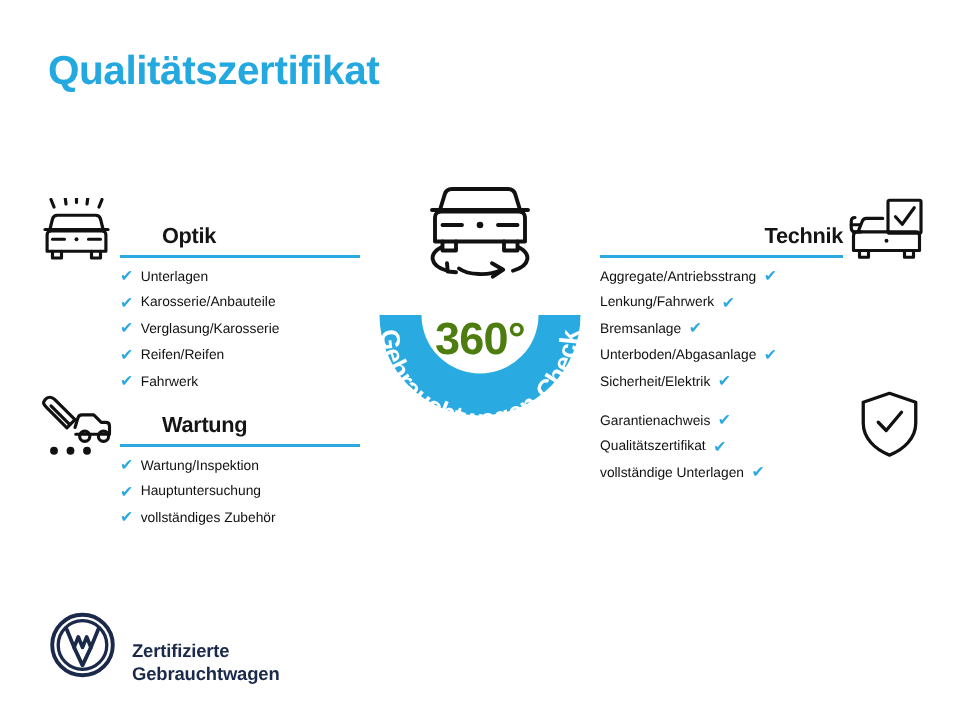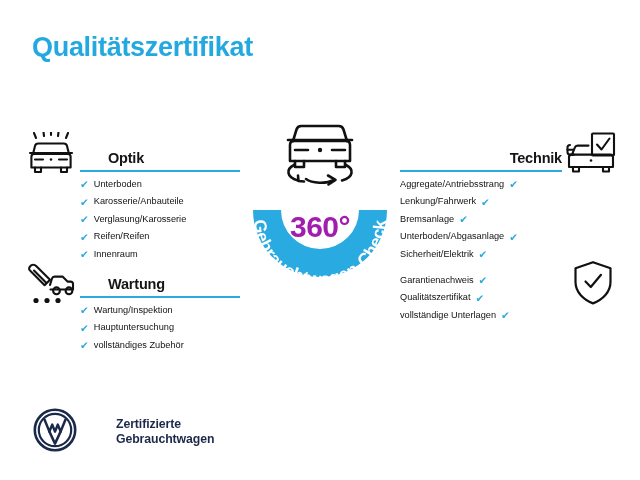--- a/index.html
+++ b/index.html
@@ -50,25 +50,25 @@
   .col-right .chk{margin-left:5px;}
 
   
   .sec-icon{position:absolute;}
 
   
   .badge{position:absolute;left:225px;top:124px;width:190px;height:190px;}
   .badge svg{display:block;}
   .deg{
     position:absolute;left:0;right:0;top:86px;text-align:center;
-    font-size:30px;font-weight:bold;color:#a21caf;letter-spacing:-0.5px;
-  }
-
-  
-  .vw{position:absolute;left:33px;top:408px;display:flex;align-items:center;gap:28px;}
+    font-size:30px;font-weight:bold;color:#4d7c0f;letter-spacing:-0.5px;
+  }
+
+  
+  .vw{position:absolute;left:33px;top:408px;display:flex;align-items:flex-end;}
   .vw-txt{
     margin-left:11px;font-size:12.3px;font-weight:bold;color:#1B2A4A;
     line-height:1.22;letter-spacing:-0.1px;
   }
 </style>
 </head>
 <body>
 
 <div class="page">
 
@@ -87,37 +87,37 @@
   </div>
 
   <div class="section col-left" style="left:80px;top:142px;width:160px;">
     <div class="sec-head">
       <div class="sec-title">Optik</div>
       <div class="sec-rule"></div>
     </div>
     <div class="items">
       <div class="item">
         <span class="chk">✔</span>
-        <span>Unterboden</span>
+        <span>Unterlagen</span>
       </div>
       <div class="item">
         <span class="chk">✔</span>
         <span>Karosserie/Anbauteile</span>
       </div>
       <div class="item">
         <span class="chk">✔</span>
         <span>Verglasung/Karosserie</span>
       </div>
       <div class="item">
         <span class="chk">✔</span>
         <span>Reifen/Reifen</span>
       </div>
       <div class="item">
         <span class="chk">✔</span>
-        <span>Innenraum</span>
+        <span>Fahrwerk</span>
       </div>
     </div>
   </div>
 
   <div class="sec-icon" style="left:26px;top:262px;">
     <svg width="50" height="44" viewBox="0 0 50 44" fill="none" stroke="#111" stroke-width="2.1" stroke-linecap="round" stroke-linejoin="round">
       <path d="M4 4.5 C5.8 2.2 8.6 2.4 10.4 4.2 L24 17.8 L18.6 23.2 L5 9.6 C3.2 7.8 2.2 6.8 4 4.5 Z"></path>
       <path d="M8 8.6 L20.2 20.8"></path>
       <path d="M24 23 L26 16.5 C26.4 15.2 27.3 14.6 28.6 14.6 L36.5 14.6 L41.5 19.6 L44.5 19.6 C46 19.6 47 20.6 47 22.1 L47 27.5 L24.5 27.5"></path>
       <circle cx="30.5" cy="28.8" r="3.4"></circle>

